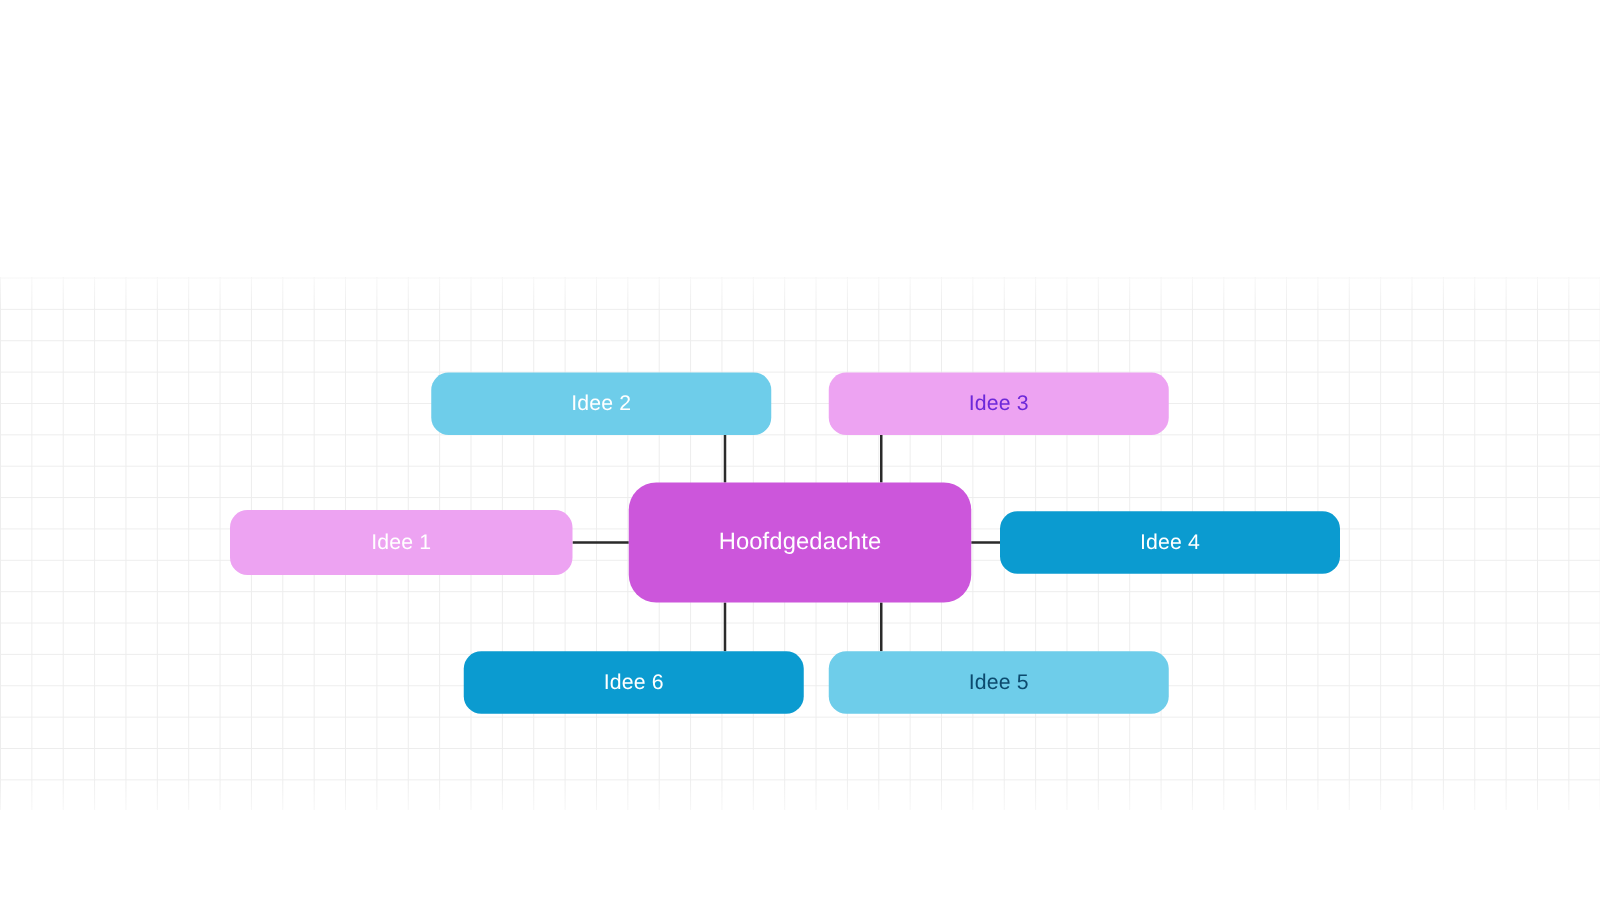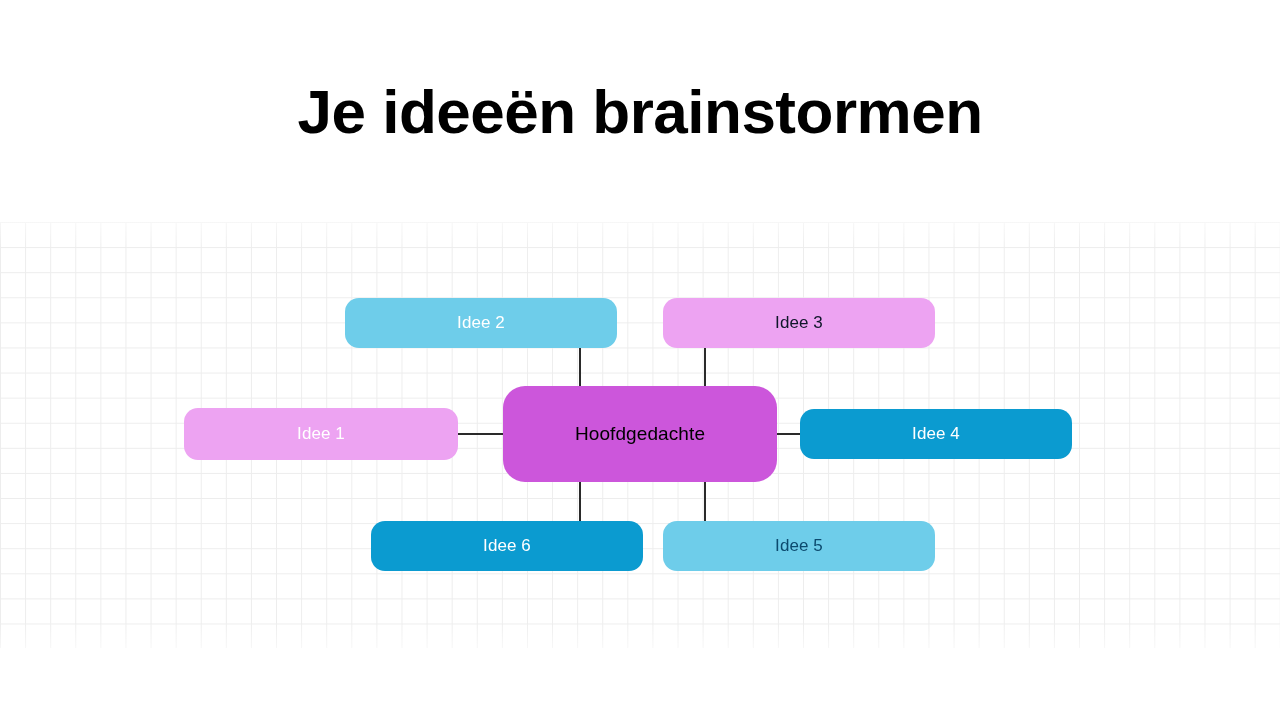--- a/index.html
+++ b/index.html
@@ -90,49 +90,48 @@
   .node.central {
     font-size: 19px;
     border-radius: 22px;
   }
 </style>
 </head>
 <body>
 
 <div class="slide">
 
-  <div class="title">Je ideeën brainstormen</div>
 
   <div class="canvas" style="top: 222px; height: 426px;">
     <div id="connector-layer">
         <div class="connector v" style="background: rgb(42, 42, 42); left: 579px; top: 126px; height: 38px;"></div>
         <div class="connector v" style="background: rgb(42, 42, 42); left: 704px; top: 126px; height: 38px;"></div>
         <div class="connector h" style="background: rgb(42, 42, 42); left: 458px; top: 211px; width: 45px;"></div>
         <div class="connector h" style="background: rgb(42, 42, 42); left: 777px; top: 211px; width: 45px;"></div>
         <div class="connector v" style="background: rgb(42, 42, 42); left: 579px; top: 260px; height: 39px;"></div>
         <div class="connector v" style="background: rgb(42, 42, 42); left: 704px; top: 260px; height: 39px;"></div>
       </div>
     <div id="node-layer">
         <div class="node" style="left: 184px; top: 186px; width: 274px; height: 52px; background: rgb(237, 163, 242); color: rgb(255, 255, 255);">
           <span>Idee 1</span>
         </div>
         <div class="node" style="left: 345px; top: 76px; width: 272px; height: 50px; background: rgb(110, 205, 234); color: rgb(255, 255, 255); text-align: right;">
           <span>Idee 2</span>
         </div>
-        <div class="node" style="left: 663px; top: 76px; width: 272px; height: 50px; background: rgb(237, 163, 242); color: #0f172a; text-align: right;">
+        <div class="node" style="left: 663px; top: 76px; width: 272px; height: 50px; background: rgb(237, 163, 242); color: #6d28d9; text-align: right;">
           <span>Idee 3</span>
         </div>
         <div class="node" style="left: 800px; top: 187px; width: 272px; height: 50px; background: rgb(11, 155, 208); color: rgb(255, 255, 255);">
           <span>Idee 4</span>
         </div>
         <div class="node" style="left: 663px; top: 299px; width: 272px; height: 50px; background: rgb(110, 205, 234); color: #0c4a6e;">
           <span>Idee 5</span>
         </div>
         <div class="node" style="left: 345px; top: 299px; width: 272px; height: 50px; background: rgb(11, 155, 208); color: rgb(255, 255, 255); margin-left: 26px;">
           <span>Idee 6</span>
         </div>
-        <div class="node central" style="left: 503px; top: 164px; width: 274px; height: 96px; background: rgb(204, 86, 219); color: #000000;">
+        <div class="node central" style="left: 503px; top: 164px; width: 274px; height: 96px; background: rgb(204, 86, 219); color: #ffffff;">
           <span>Hoofdgedachte</span>
         </div>
       </div>
   </div>
 
 </div>
 
 </body></html>

